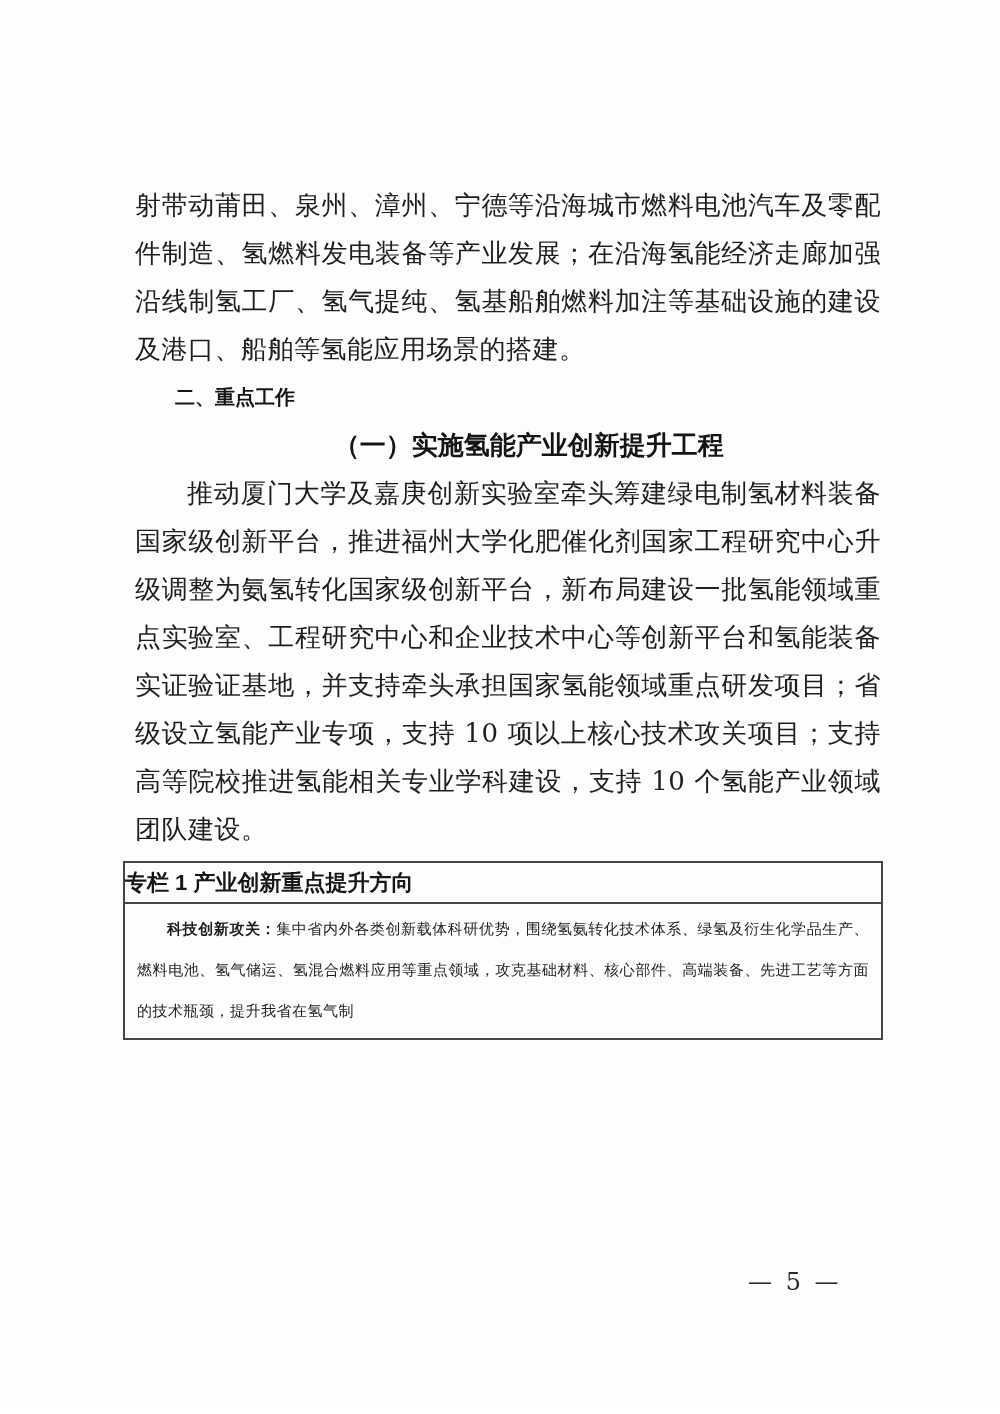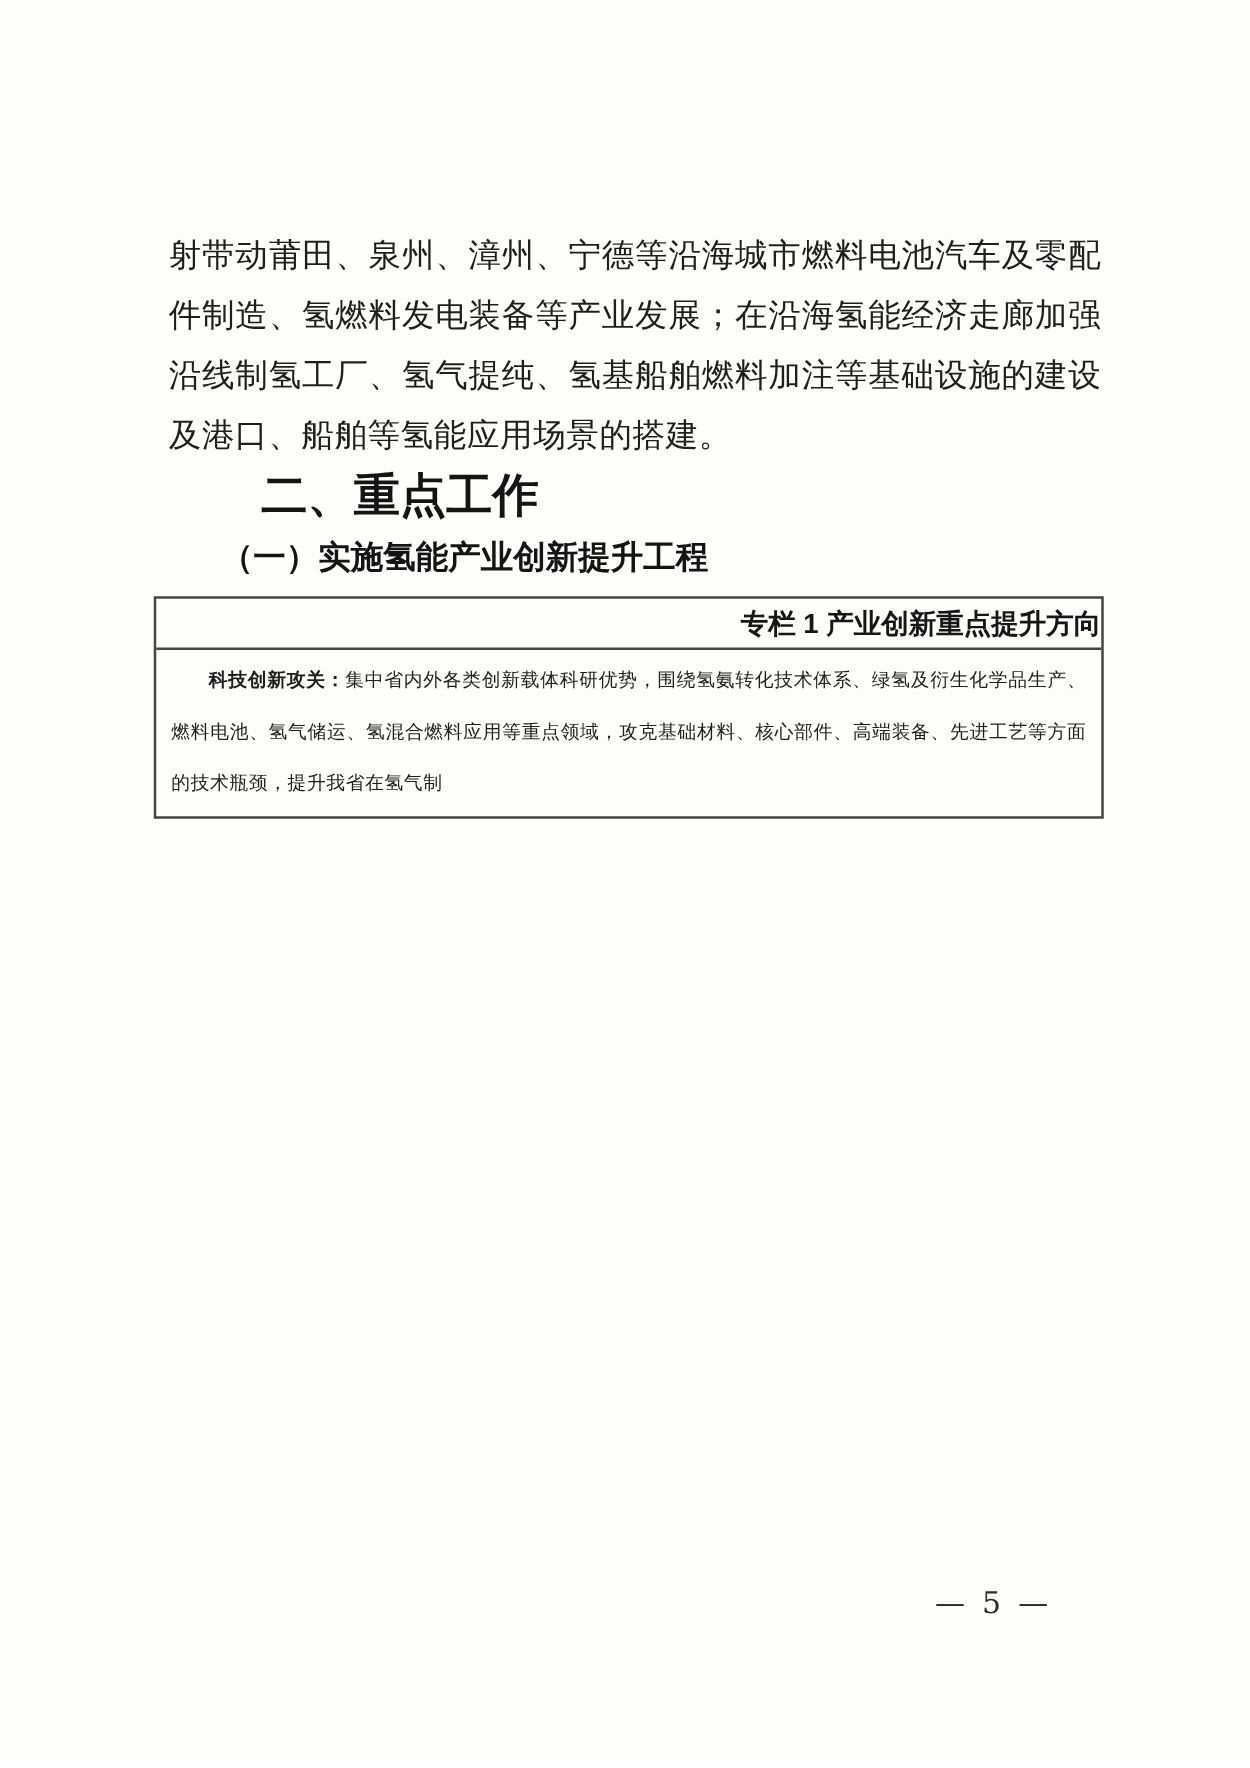--- a/index.html
+++ b/index.html
@@ -31,45 +31,46 @@
   }
   .indent {
     text-indent: 2em;
   }
   .lead {
     font-weight: 700;
     font-family: "Liberation Sans", "DejaVu Sans", sans-serif;
   }
   .sec-heading {
     margin: 0;
-    font-size: 37px;
+    font-size: 20px;
     font-weight: 700;
     line-height: 48px;
     text-indent: 2em;
     color: #141414;
     font-family: "Liberation Sans", "DejaVu Sans", sans-serif;
   }
   .subsec-heading {
     margin: 0;
     font-size: 26px;
     font-weight: 700;
     line-height: 48px;
     text-indent: 1.6em;
     color: #141414;
     font-family: "Liberation Sans", "DejaVu Sans", sans-serif;
+    text-align: center;
   }
   .column-box {
     margin-top: 8px;
     margin-left: -12px;
     margin-right: -2px;
     border: 2px solid #454545;
     background: #fdfdfc;
   }
   .column-box-title {
-    text-align: right;
+    text-align: left;
     font-weight: 700;
     font-size: 22px;
     line-height: 26px;
     padding: 7px 0 6px 0;
     border-bottom: 2px solid #454545;
     color: #161616;
     font-family: "Liberation Sans", "DejaVu Sans", sans-serif;
   }
   .column-box-body {
     font-size: 15px;
@@ -95,20 +96,21 @@
 <div class="page">
   <div class="content">
 
     <p class="body-text">射带动莆田、泉州、漳州、宁德等沿海城市燃料电池汽车及零配件制造、氢燃料发电装备等产业发展；在沿海氢能经济走廊加强沿线制氢工厂、氢气提纯、氢基船舶燃料加注等基础设施的建设及港口、船舶等氢能应用场景的搭建。</p>
 
 
     <h2 class="sec-heading">二、重点工作</h2>
 
     <h3 class="subsec-heading">（一）实施氢能产业创新提升工程</h3>
 
+    <p class="body-text indent">推动厦门大学及嘉庚创新实验室牵头筹建绿电制氢材料装备国家级创新平台，推进福州大学化肥催化剂国家工程研究中心升级调整为氨氢转化国家级创新平台，新布局建设一批氢能领域重点实验室、工程研究中心和企业技术中心等创新平台和氢能装备实证验证基地，并支持牵头承担国家氢能领域重点研发项目；省级设立氢能产业专项，支持 10 项以上核心技术攻关项目；支持高等院校推进氢能相关专业学科建设，支持 10 个氢能产业领域团队建设。</p>
 
     <div class="column-box">
       <div class="column-box-title">专栏 1 产业创新重点提升方向</div>
       <div class="column-box-body"><span class="lead">科技创新攻关：</span><span>集中省内外各类创新载体科研优势，围绕氢氨转化技术体系、绿氢及衍生化学品生产、燃料电池、氢气储运、氢混合燃料应用等重点领域，攻克基础材料、核心部件、高端装备、先进工艺等方面的技术瓶颈，提升我省在氢气制</span></div>
     </div>
 
   </div>
 
   <div class="footer-page-number">— 5 —</div>
 </div>

